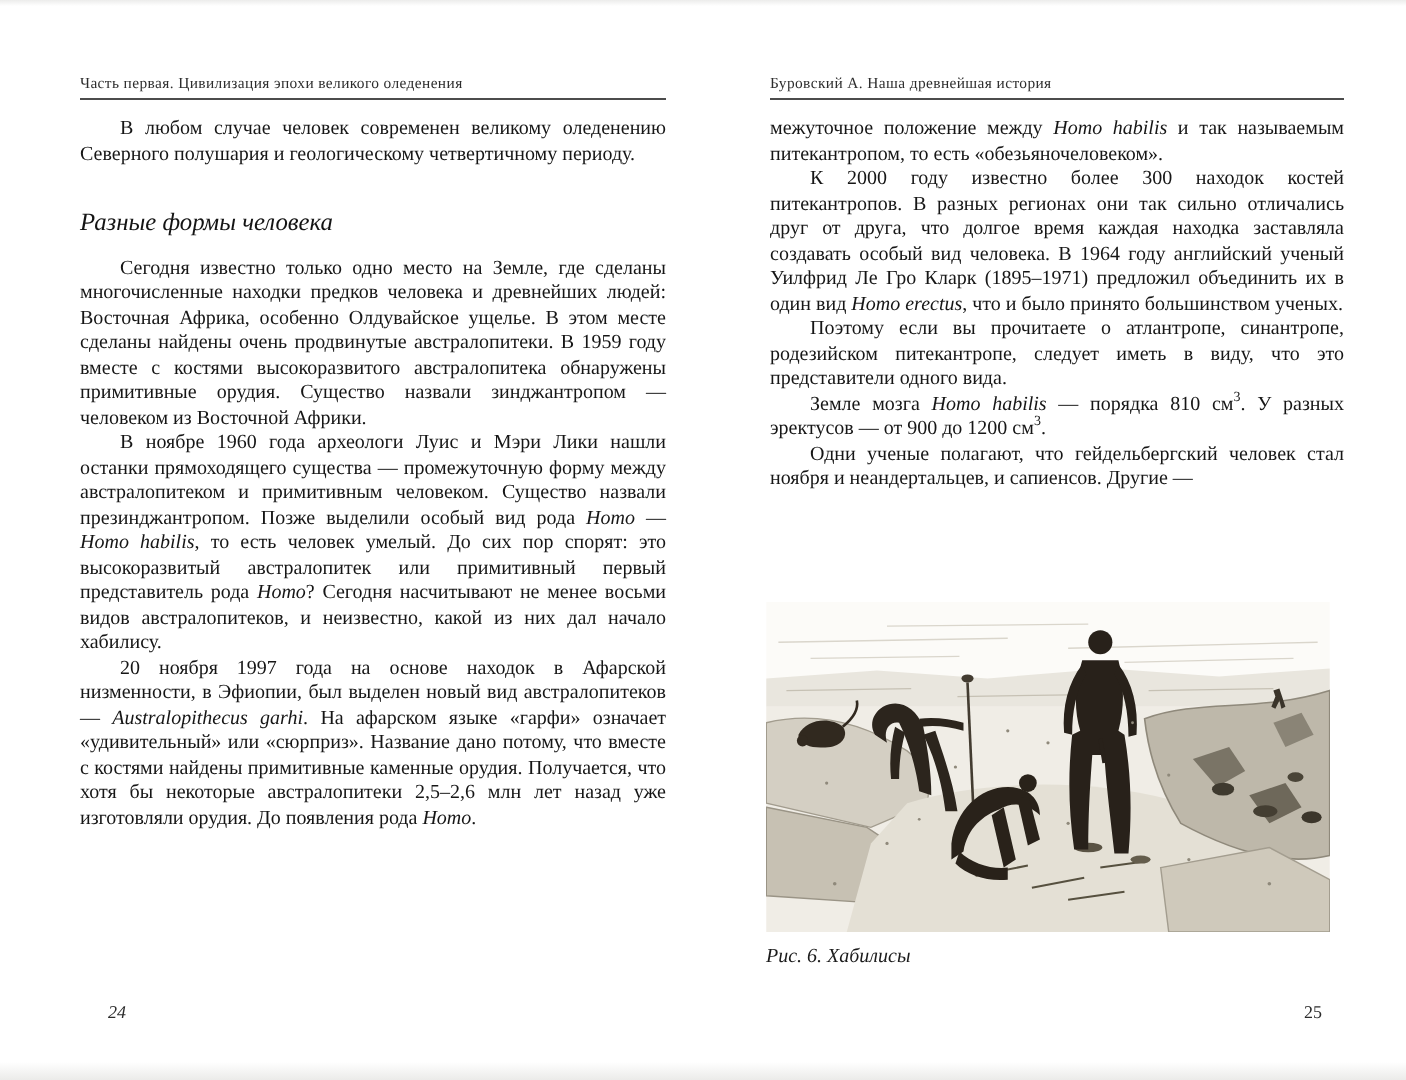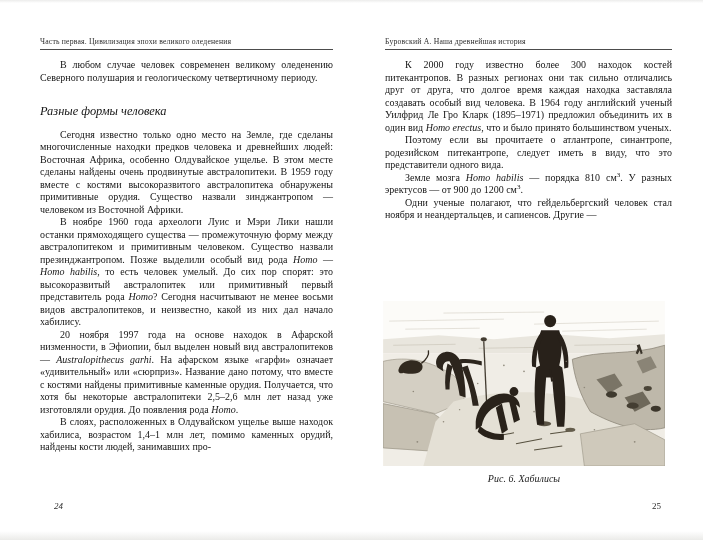--- a/index.html
+++ b/index.html
@@ -27,21 +27,21 @@
     text-align:justify;color:#161616;
   }
   .para{margin:0;}
   .para.indent{text-indent:20px;}
   .it{font-style:italic;}
   sup{font-size:7px;line-height:0;}
   .section-heading{
     font-size:12.4px;font-style:italic;font-weight:normal;
     margin:21px 0 11px 0;color:#141414;
   }
-  .figure-block{position:absolute;left:-2px;top:291px;width:282px;text-align:center;}
+  .figure-block{position:absolute;left:-2px;top:291px;width:282px;}
   .figure-block svg{display:block;}
   .figure-caption{
     margin-top:7px;font-size:10px;font-style:italic;color:#1b1b1b;
   }
   .page-number{position:absolute;top:491px;font-size:9px;color:#2c2c2c;}
   .page-left .page-number{left:14px;font-style:italic;}
   .page-right .page-number{right:11px;}
 </style>
 </head>
 <body>
@@ -50,29 +50,29 @@
 
 <div class="page page-left">
   <div class="running-header">Часть первая. Цивилизация эпохи великого оледенения</div>
   <div class="header-rule"></div>
   <div class="body-text">
     <p class="para indent"><span>В любом случае человек современен великому оледенению Северного полушария и геологическому четвертичному периоду.</span></p>
     <h2 class="section-heading">Разные формы человека</h2>
     <p class="para indent"><span>Сегодня известно только одно место на Земле, где сделаны многочисленные находки предков человека и древнейших людей: Восточная Африка, особенно Олдувайское ущелье. В этом месте сделаны найдены очень продвинутые австралопитеки. В 1959 году вместе с костями высокоразвитого австралопитека обнаружены примитивные орудия. Существо назвали зинджантропом — человеком из Восточной Африки.</span></p>
     <p class="para indent"><span>В ноябре 1960 года археологи Луис и Мэри Лики нашли останки прямоходящего существа — промежуточную форму между австралопитеком и примитивным человеком. Существо назвали презинджантропом. Позже выделили особый вид рода </span><span class="it">Homo</span><span> — </span><span class="it">Homo habilis</span><span>, то есть человек умелый. До сих пор спорят: это высокоразвитый австралопитек или примитивный первый представитель рода </span><span class="it">Homo</span><span>? Сегодня насчитывают не менее восьми видов австралопитеков, и неизвестно, какой из них дал начало хабилису.</span></p>
     <p class="para indent"><span>20 ноября 1997 года на основе находок в Афарской низменности, в Эфиопии, был выделен новый вид австралопитеков — </span><span class="it">Australopithecus garhi</span><span>. На афарском языке «гарфи» означает «удивительный» или «сюрприз». Название дано потому, что вместе с костями найдены примитивные каменные орудия. Получается, что хотя бы некоторые австралопитеки 2,5–2,6 млн лет назад уже изготовляли орудия. До появления рода </span><span class="it">Homo</span><span>.</span></p>
-    <p class="para indent"><span>В слоях, расположенных в Олдувайском ущелье выше находок хабилиса, возрастом 1,4–1 млн лет, помимо каменных орудий, найдены кости людей, занимавших про-</span></p>
   </div>
   <div class="page-number">24</div>
 </div>
 
 <div class="page page-right">
   <div class="running-header">Буровский А. Наша древнейшая история</div>
   <div class="header-rule"></div>
   <div class="body-text">
+    <p class="para"><span>межуточное положение между </span><span class="it">Homo habilis</span><span> и так называемым питекантропом, то есть «обезьяночеловеком».</span></p>
     <p class="para indent"><span>К 2000 году известно более 300 находок костей питекантропов. В разных регионах они так сильно отличались друг от друга, что долгое время каждая находка заставляла создавать особый вид человека. В 1964 году английский ученый Уилфрид Ле Гро Кларк (1895–1971) предложил объединить их в один вид </span><span class="it">Homo erectus</span><span>, что и было принято большинством ученых.</span></p>
     <p class="para indent"><span>Поэтому если вы прочитаете о атлантропе, синантропе, родезийском питекантропе, следует иметь в виду, что это представители одного вида.</span></p>
     <p class="para indent"><span>Земле мозга </span><span class="it">Homo habilis</span><span> — порядка 810 см</span><sup>3</sup><span>. У разных эректусов — от 900 до 1200 см</span><sup>3</sup><span>.</span></p>
     <p class="para indent"><span>Одни ученые полагают, что гейдельбергский человек стал ноября и неандертальцев, и сапиенсов. Другие —</span></p>
   </div>
 
   <div class="figure-block">
     <svg viewBox="0 0 280 164" width="282" height="165" role="img">
       <rect width="280" height="164" fill="#fcfbf8"></rect>
 

